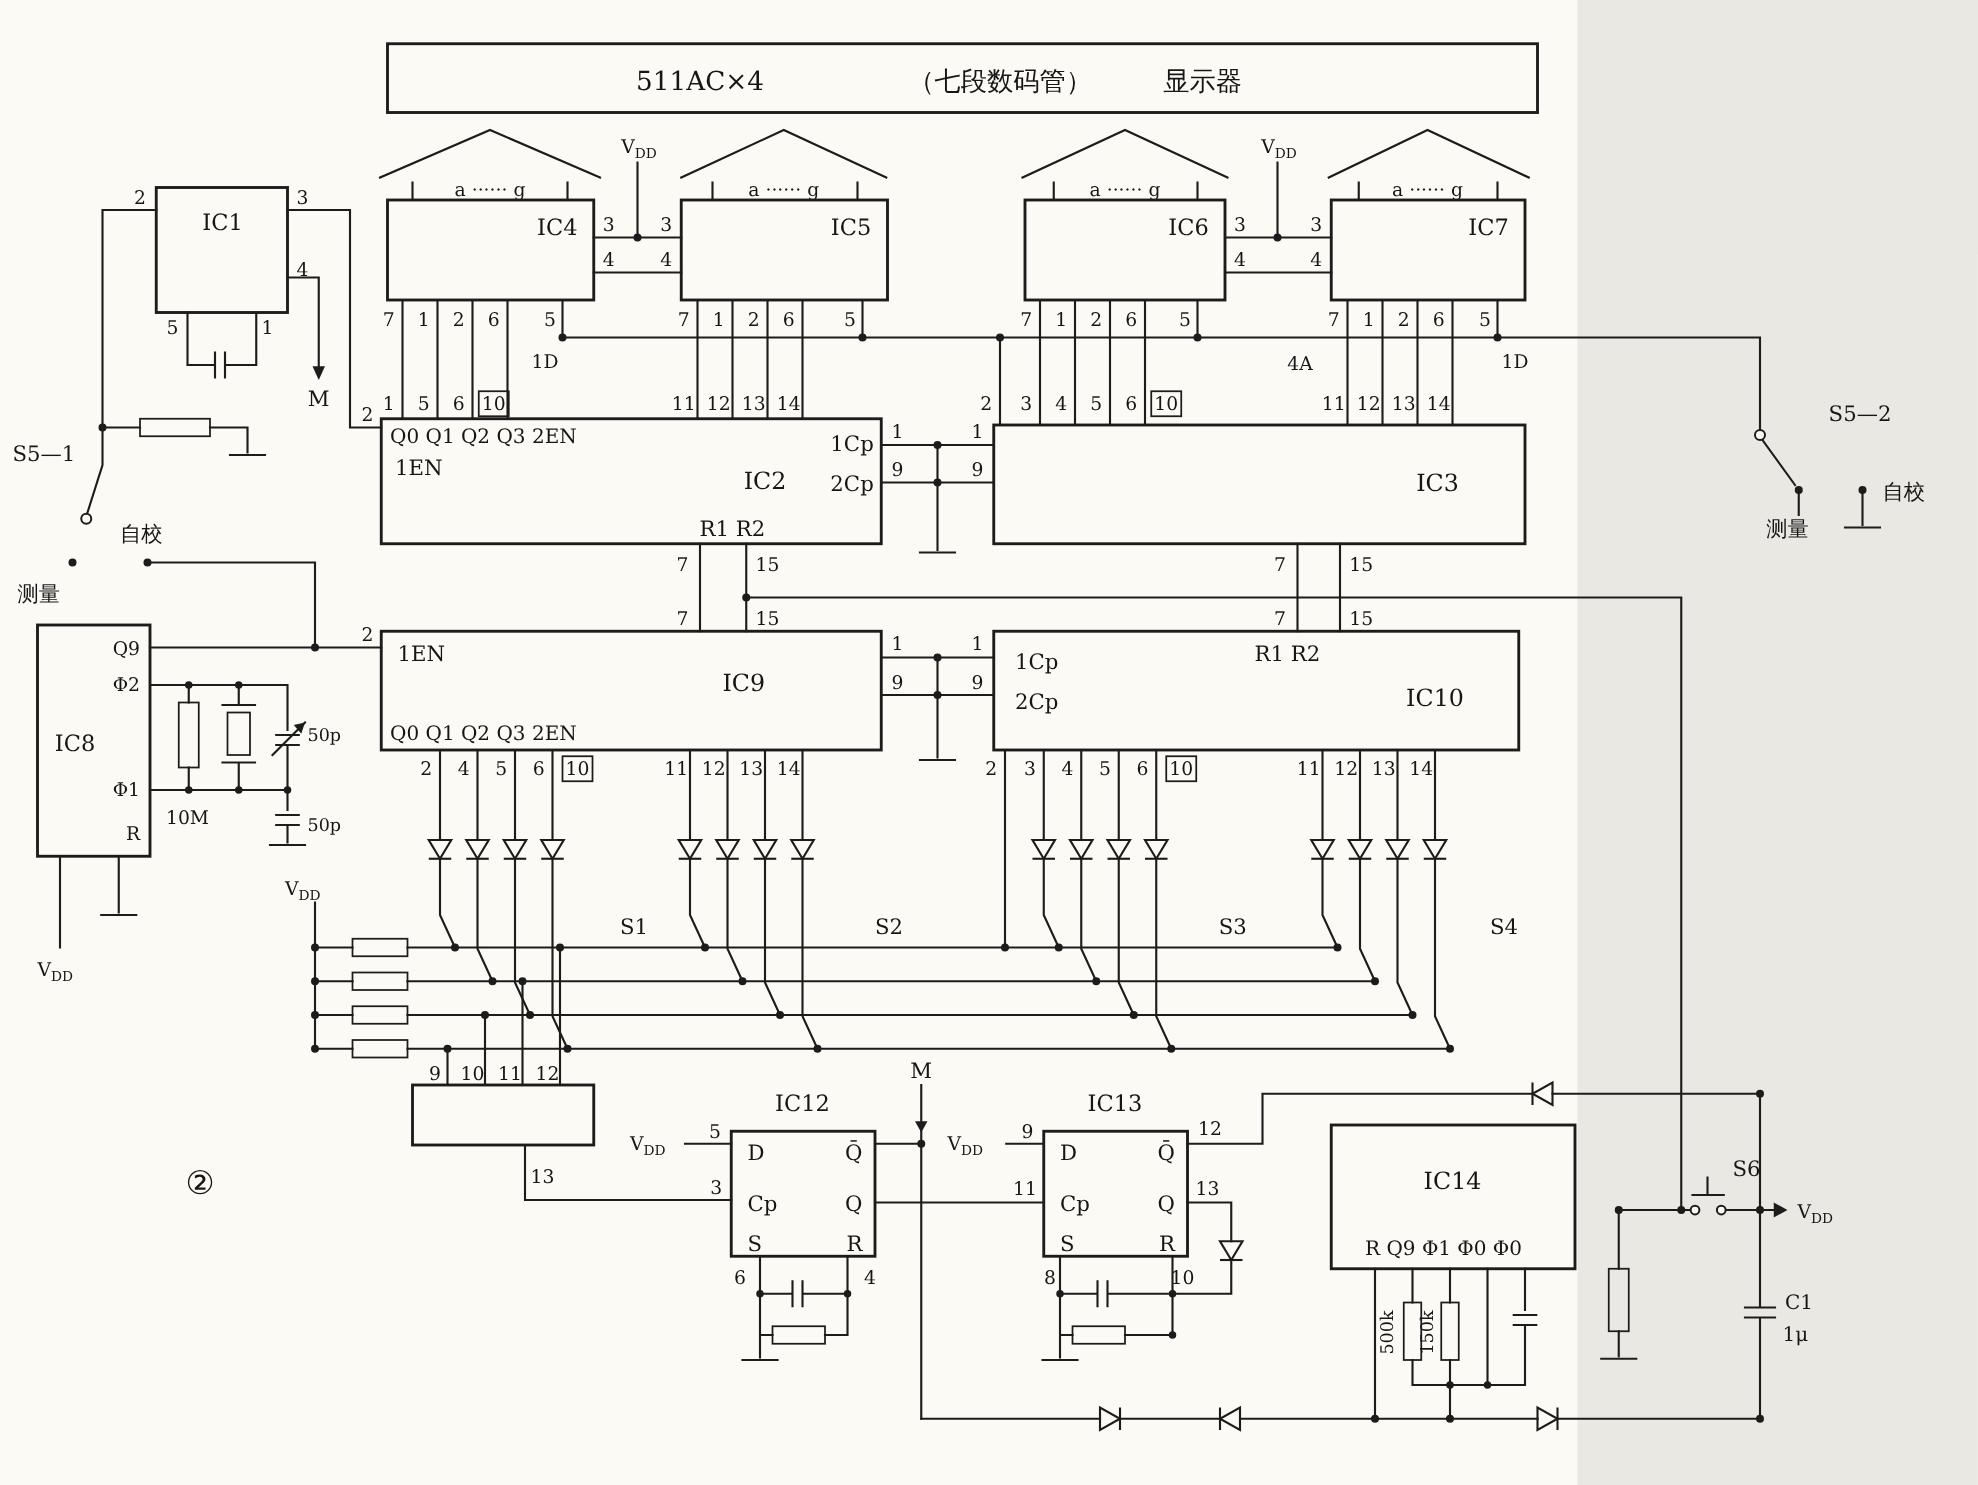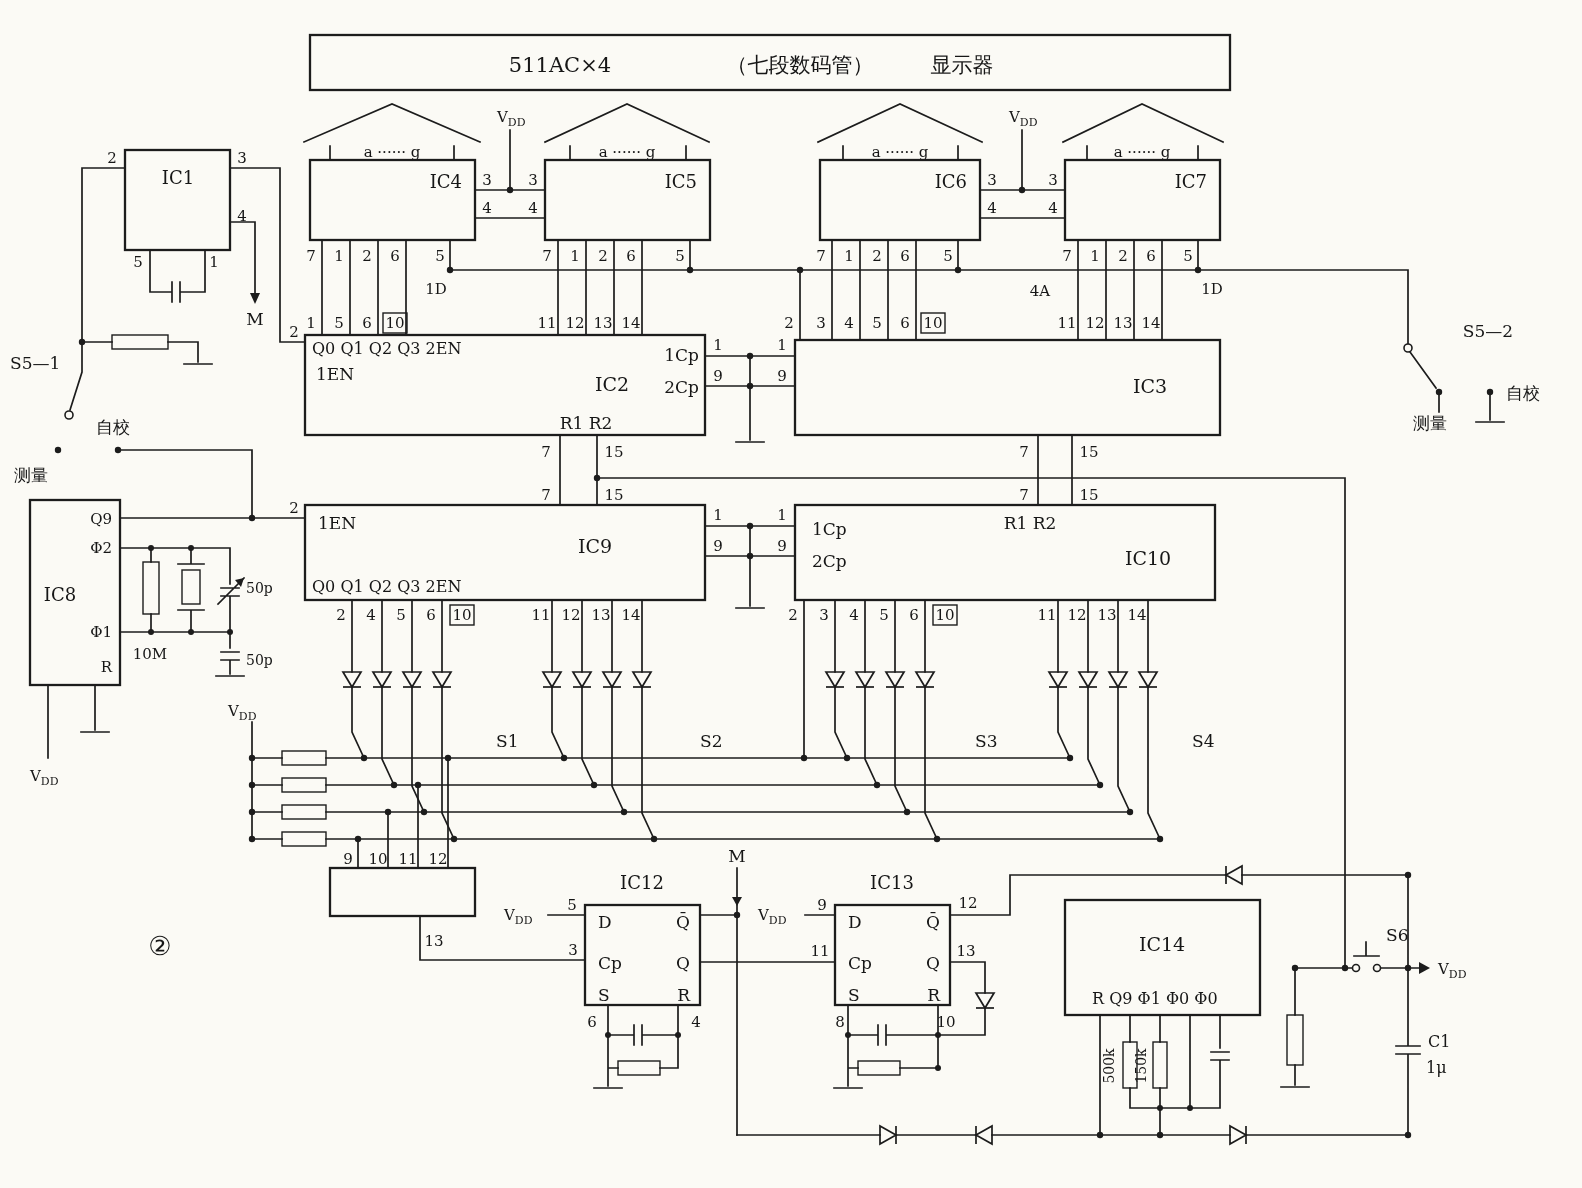--- a/index.html
+++ b/index.html
@@ -1,16 +1,16 @@
 <!DOCTYPE html>
 <html><head>
 <meta charset="utf-8">
 <style>
   html,body{margin:0;padding:0;background:#e9e8e3;}
-  #page{width:1582px;height:1188px;background:#fbfaf5;position:relative;}
+  #page{width:1262px;height:1188px;background:#fbfaf5;position:relative;}
   svg{display:block;}
   svg text{font-family:"DejaVu Serif","Liberation Serif",serif;fill:#161616;font-size:16px;}
   .s14{font-size:14px}.s15{font-size:15px}.s17{font-size:17px}.s18{font-size:18px}.s19{font-size:19px}.s21{font-size:21px}.s26{font-size:26px}
   .mid{text-anchor:middle}.end{text-anchor:end}
   .sub{font-size:11px}
   .w{stroke:#1c1c1c;stroke-width:1.7;fill:none;stroke-linecap:square}
   .bx{stroke:#1c1c1c;stroke-width:2.3;fill:none}
   .pinbox{stroke:#1c1c1c;stroke-width:1.4;fill:none}
   .dot{fill:#1c1c1c}
   .oc{fill:#fbfaf5;stroke:#1c1c1c;stroke-width:1.6}

